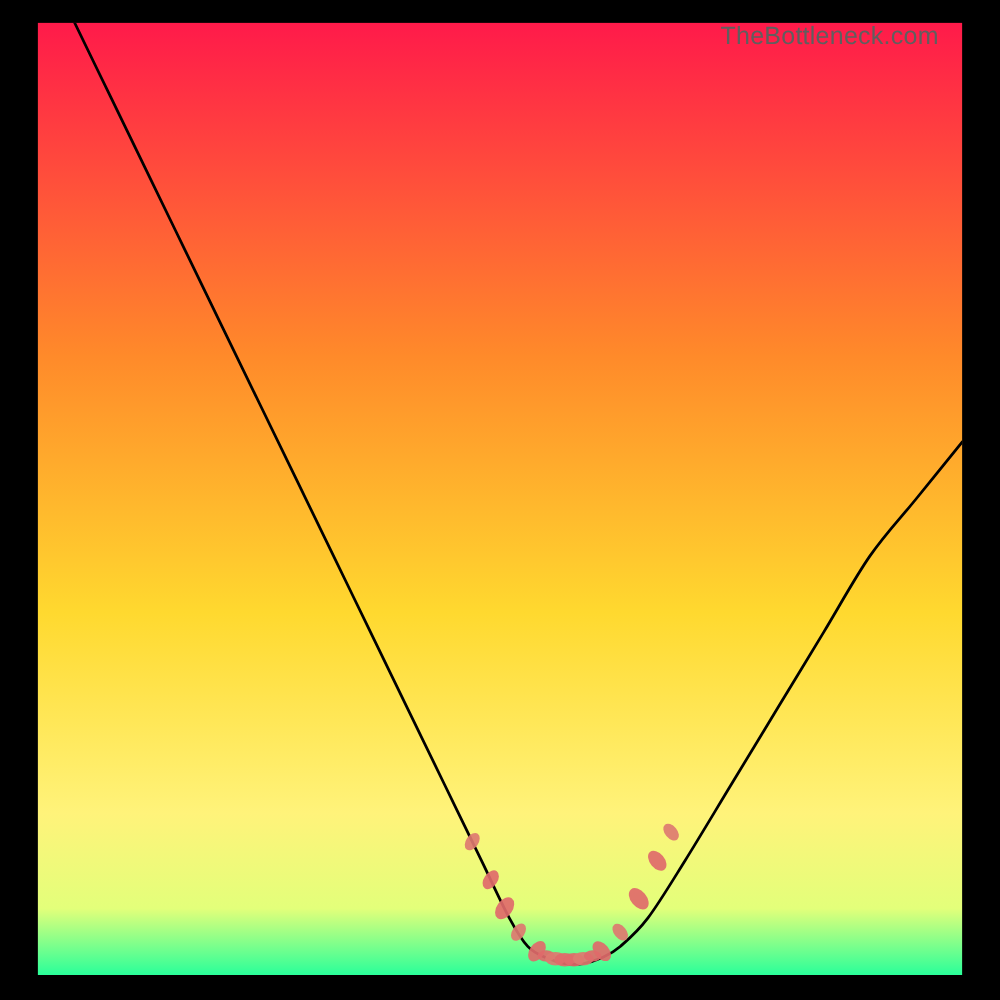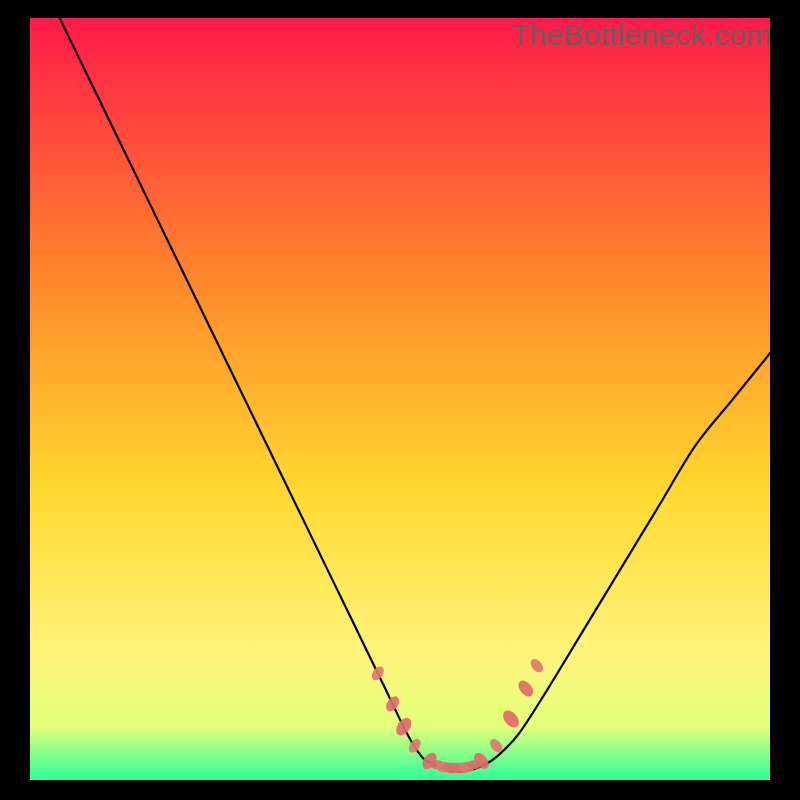--- a/index.html
+++ b/index.html
@@ -27,22 +27,22 @@
     height: 762px;
     overflow: hidden;
   }
   .gradient-bg {
     position: absolute;
     inset: 0;
   }
   .watermark {
     position: absolute;
     top: 18px;
-    right: 28px;
-    font-size: 30px;
+    right: 49px;
+    font-size: 20px;
     font-weight: 500;
     color: #5f5f5f;
     letter-spacing: 0.2px;
   }
   svg.curve {
     position: absolute;
     inset: 0;
     width: 100%;
     height: 100%;
   }

